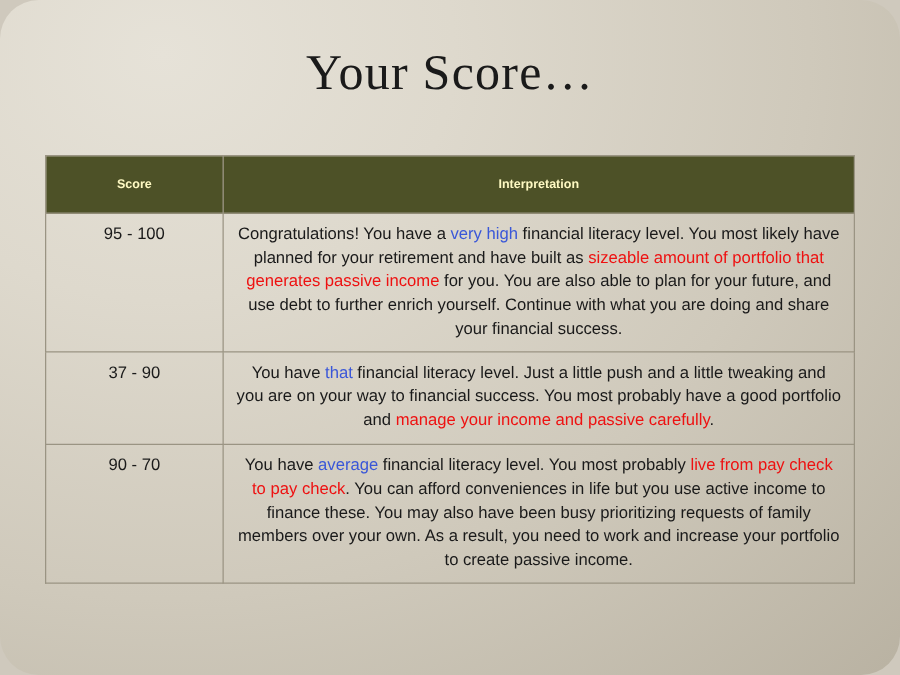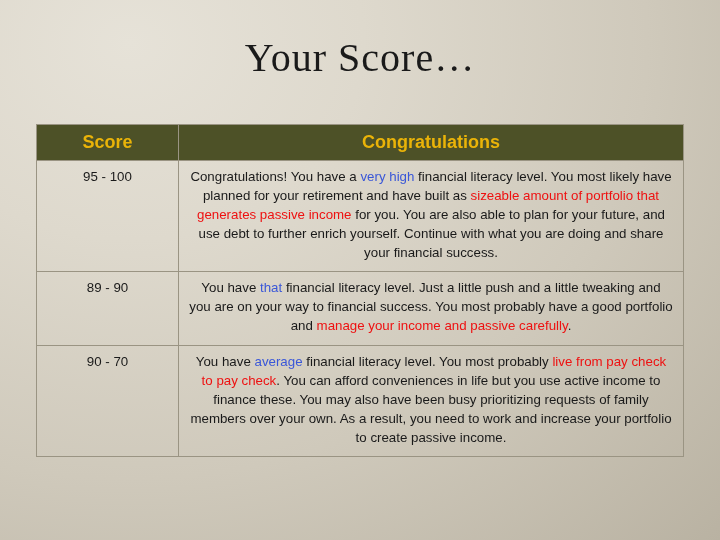--- a/index.html
+++ b/index.html
@@ -13,20 +13,21 @@
     font-family: "Liberation Sans", sans-serif;
     background: #cfc9bd;
   }
   .slide {
     position: relative;
     width: 720px;
     height: 540px;
     box-sizing: border-box;
     background:
       radial-gradient(ellipse at 18% 8%, #e6e2d8 0%, #ded9cd 28%, #cfc9bb 62%, #b9b2a2 100%);
+    border-radius: 31px;
   }
   .slide-title {
     position: absolute;
     top: 34px;
     left: 0;
     width: 100%;
     text-align: center;
     font-family: "Liberation Serif", serif;
     font-size: 40px;
     font-weight: normal;
@@ -37,24 +38,24 @@
     position: absolute;
     top: 124px;
     left: 36px;
     width: 648px;
     border-collapse: collapse;
     table-layout: fixed;
     background: transparent;
   }
   .score-table th {
     background: #4d5127;
-    color: #eab308;
-    font-size: 18px;
+    color: #fef9c3;
+    font-size: 10px;
     font-weight: bold;
-    padding: 7px 6px;
+    padding: 17px 6px;
     text-align: center;
     border: 1px solid #9a9483;
   }
   .score-table td {
     border: 1px solid #9a9483;
     font-size: 13.3px;
     color: #1a1a1a;
     vertical-align: top;
     line-height: 1.42;
     padding: 7px 10px 9px 10px;
@@ -85,30 +86,30 @@
   <div class="slide-title">Your Score…</div>
 
   <table class="score-table">
     <colgroup>
       <col class="col-score">
       <col>
     </colgroup>
     <thead>
       <tr>
         <th>Score</th>
-        <th>Congratulations</th>
+        <th>Interpretation</th>
       </tr>
     </thead>
     <tbody>
         <tr>
           <td class="cell-score">95 - 100</td>
           <td class="cell-text"><span>Congratulations! You have a </span><span class="hl-blue">very high</span><span> financial literacy level. You most likely have planned for your retirement and have built as </span><span class="hl-red">sizeable amount of portfolio that generates passive income</span><span> for you. You are also able to plan for your future, and use debt to further enrich yourself. Continue with what you are doing and share your financial success.</span></td>
         </tr>
         <tr>
-          <td class="cell-score">89 - 90</td>
+          <td class="cell-score">37 - 90</td>
           <td class="cell-text"><span>You have </span><span class="hl-blue">that</span><span> financial literacy level. Just a little push and a little tweaking and you are on your way to financial success. You most probably have a good portfolio and </span><span class="hl-red">manage your income and passive carefully</span><span>.</span></td>
         </tr>
         <tr>
           <td class="cell-score">90 - 70</td>
           <td class="cell-text"><span>You have </span><span class="hl-blue">average</span><span> financial literacy level. You most probably </span><span class="hl-red">live from pay check to pay check</span><span>. You can afford conveniences in life but you use active income to finance these. You may also have been busy prioritizing requests of family members over your own. As a result, you need to work and increase your portfolio to create passive income.</span></td>
         </tr>
       </tbody>
   </table>
 
 </div>

